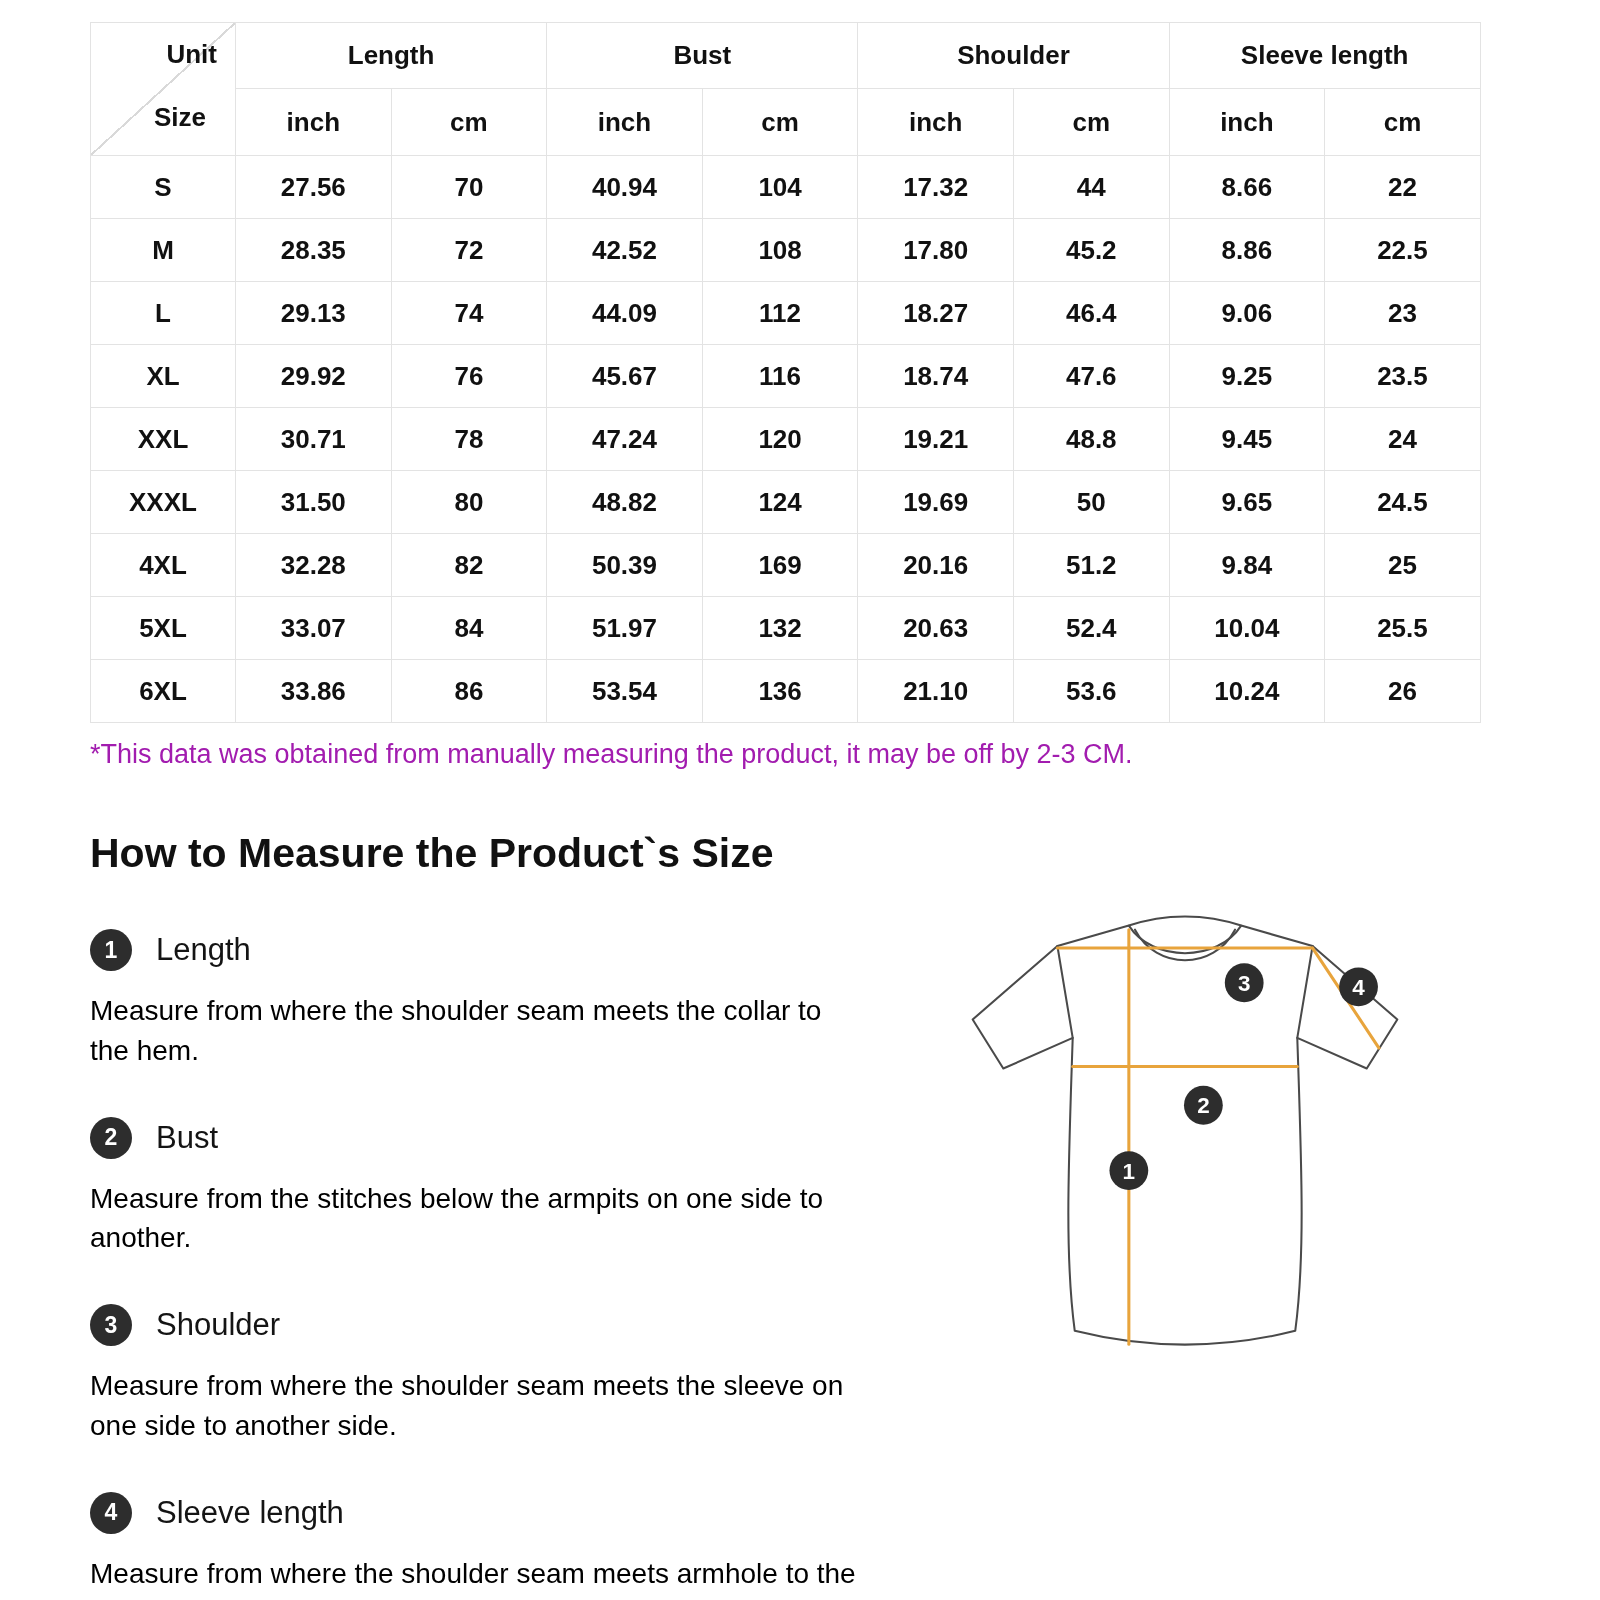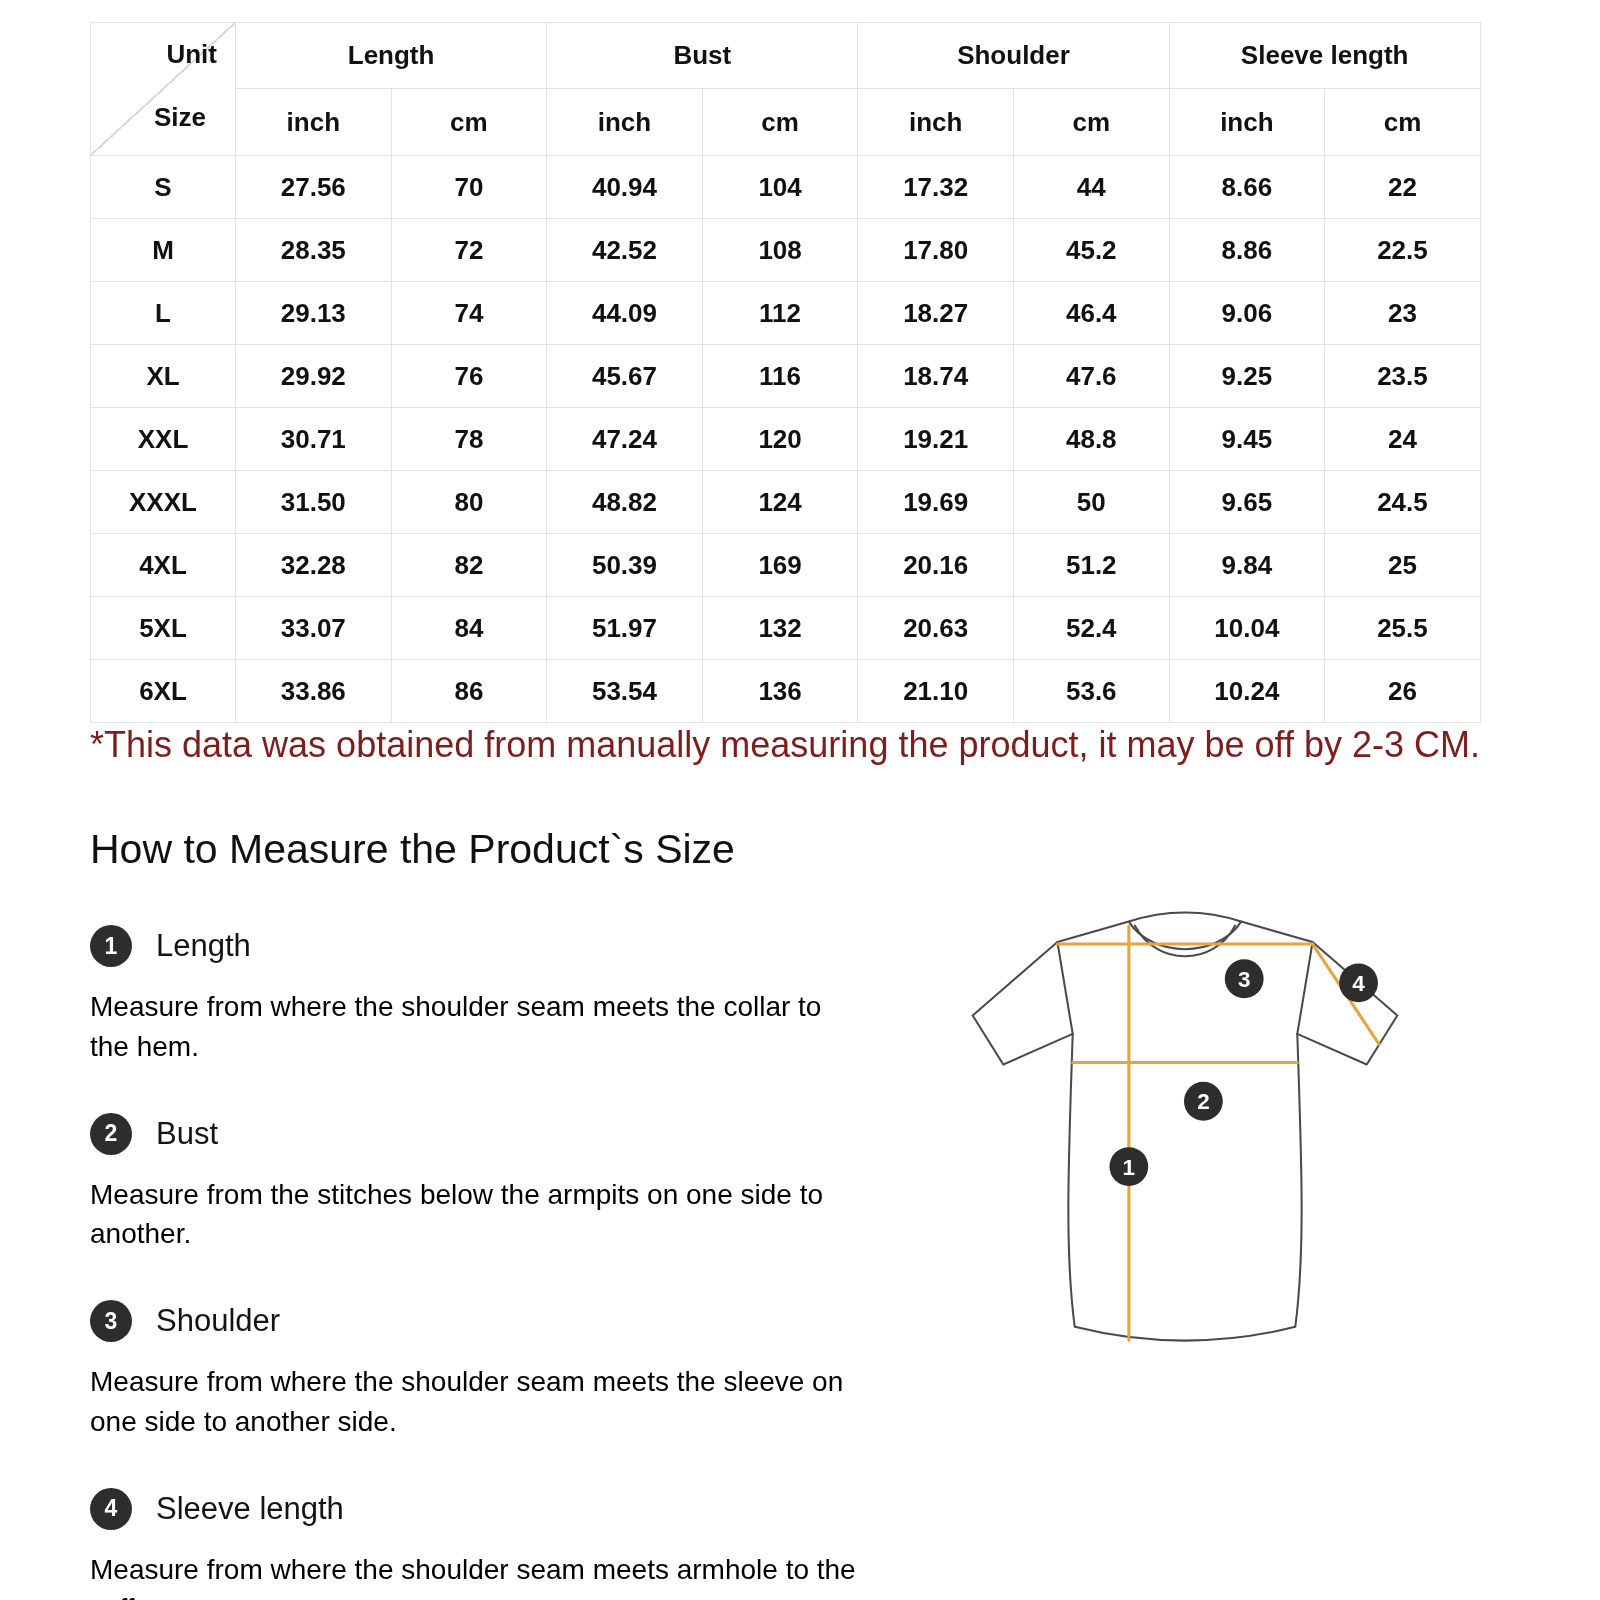--- a/index.html
+++ b/index.html
@@ -42,30 +42,30 @@
     background: linear-gradient(to bottom right,
       transparent calc(50% - 1px),
       #d9d9d9 calc(50% - 1px),
       #d9d9d9 calc(50% + 1px),
       transparent calc(50% + 1px));
   }
   .corner .unit-label { position: absolute; top: 16px; right: 18px; }
   .corner .size-label { position: absolute; bottom: 22px; left: 16px; margin-left: 47px; }
 
   .footnote {
-    margin-top: 1px;
-    font-size: 36px;
-    color: #7f1d1d;
+    margin-top: 16px;
+    font-size: 27px;
+    color: #a21caf;
   }
 
   
   .guide-title {
     margin: 60px 0 0 0;
     font-size: 41px;
-    font-weight: 400;
+    font-weight: 700;
     color: #111;
   }
   .guide {
     display: flex;
     align-items: flex-start;
     margin-top: 6px;
   }
   .guide-left { width: 800px; flex: 0 0 auto; }
   .guide-right { flex: 1 1 auto; padding-top: 14px; display: flex; justify-content: center; }
 

